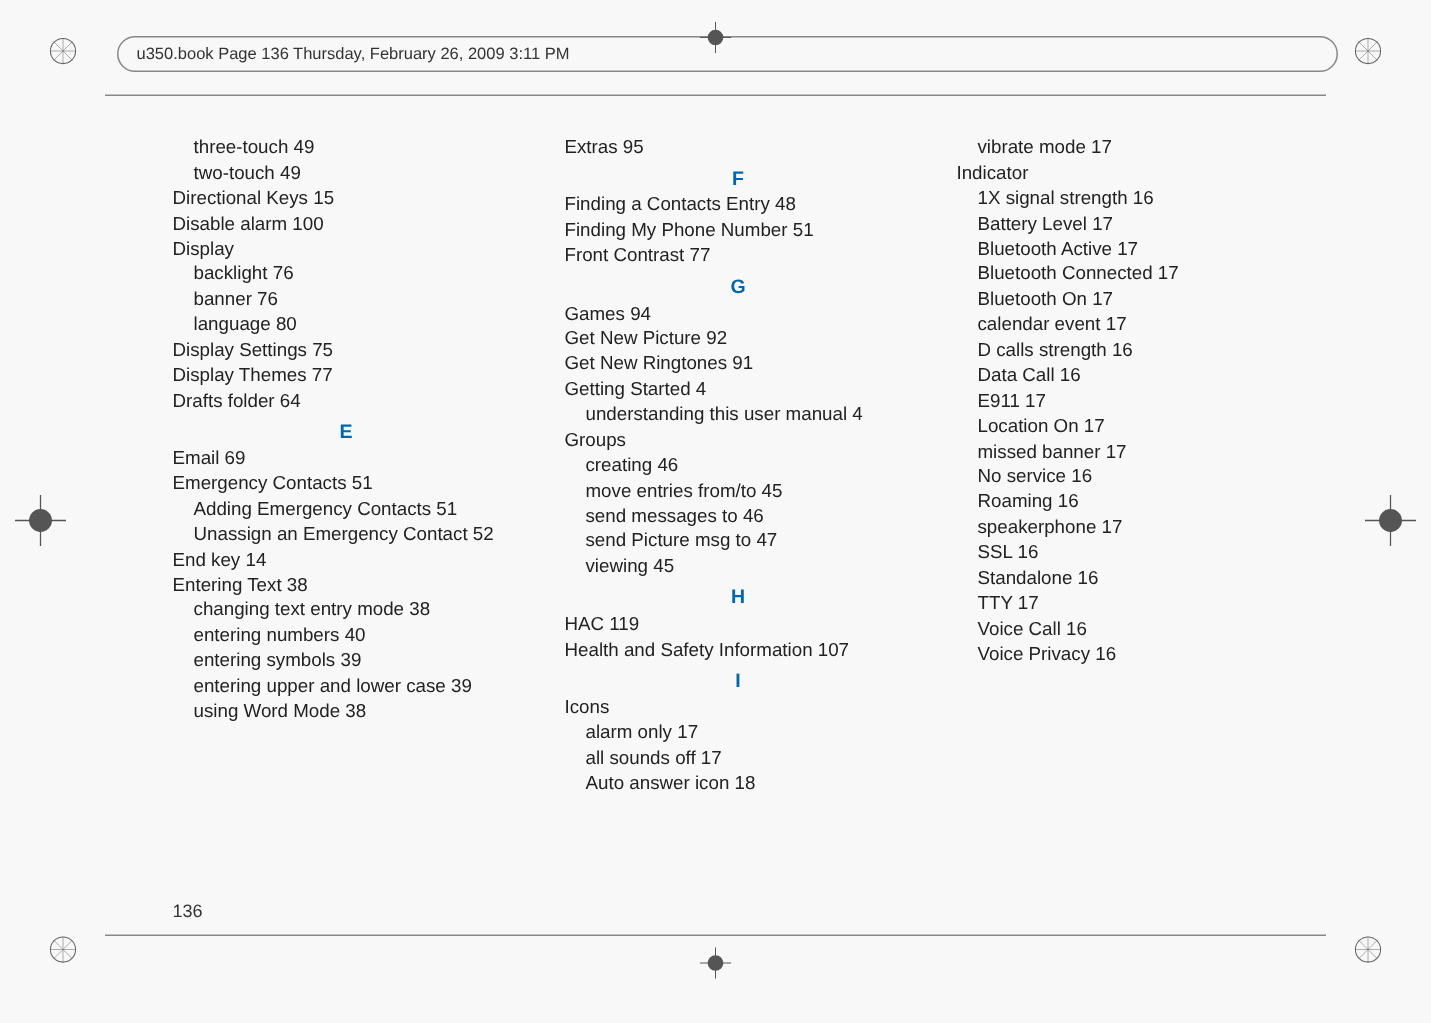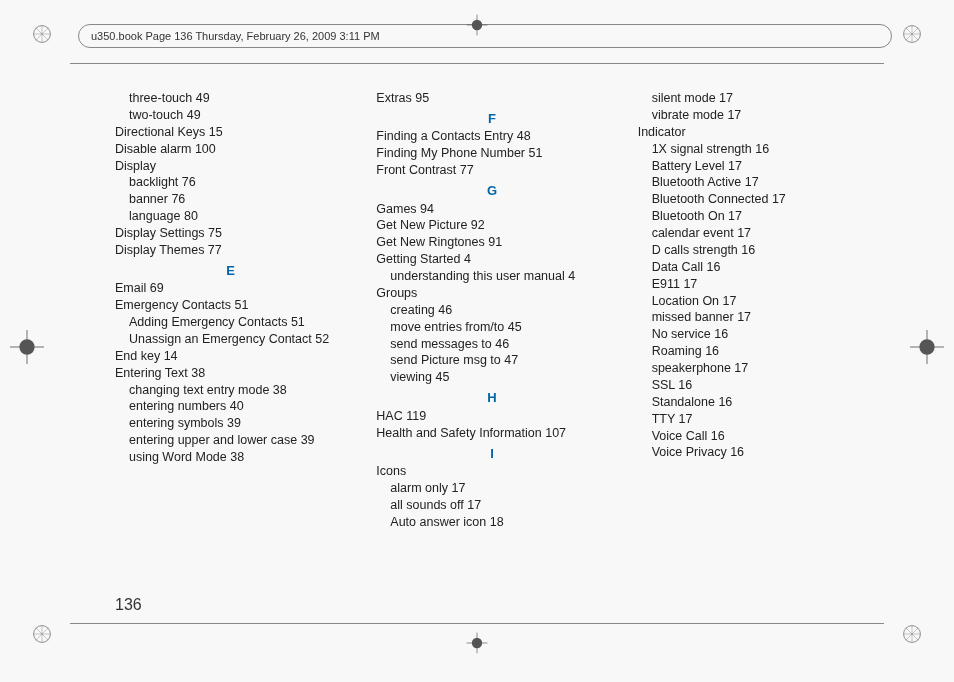--- a/index.html
+++ b/index.html
@@ -81,21 +81,21 @@
       font-weight: bold;
       color: #0066a8;
       font-size: 13px;
       margin: 3px 0 1px 0;
     }
     .page-ref { font-weight: normal; }
     .page-number {
       position: absolute;
       bottom: 68px;
       left: 115px;
-      font-size: 16px;
+      font-size: 12px;
       color: #333;
     }
   </style>
 </head>
 <body>
 
 <div class="header-bar">
   <span>u350.book  Page 136  Thursday, February 26, 2009  3:11 PM</span>
 </div>
 
@@ -180,20 +180,21 @@
       <div class="entry sub"><span>three-touch</span><span class="page-ref">  49</span></div>
       <div class="entry sub"><span>two-touch</span><span class="page-ref">  49</span></div>
       <div class="entry"><span class="bold">Directional Keys</span><span class="page-ref">  15</span></div>
       <div class="entry"><span class="bold">Disable alarm</span><span class="page-ref">  100</span></div>
       <div class="entry"><span class="bold">Display</span></div>
       <div class="entry sub"><span>backlight</span><span class="page-ref">  76</span></div>
       <div class="entry sub"><span>banner</span><span class="page-ref">  76</span></div>
       <div class="entry sub"><span>language</span><span class="page-ref">  80</span></div>
       <div class="entry"><span class="bold">Display Settings</span><span class="page-ref">  75</span></div>
       <div class="entry"><span class="bold">Display Themes</span><span class="page-ref">  77</span></div>
+      <div class="entry"><span class="bold">Drafts folder</span><span class="page-ref">  64</span></div>
       <div class="section-letter">E</div>
       <div class="entry"><span class="bold">Email</span><span class="page-ref">  69</span></div>
       <div class="entry"><span class="bold">Emergency Contacts</span><span class="page-ref">  51</span></div>
       <div class="entry sub"><span>Adding Emergency Contacts</span><span class="page-ref">  51</span></div>
       <div class="entry sub"><span>Unassign an Emergency Contact</span><span class="page-ref">  52</span></div>
       <div class="entry"><span class="bold">End key</span><span class="page-ref">  14</span></div>
       <div class="entry"><span class="bold">Entering Text</span><span class="page-ref">  38</span></div>
       <div class="entry sub"><span>changing text entry mode</span><span class="page-ref">  38</span></div>
       <div class="entry sub"><span>entering numbers</span><span class="page-ref">  40</span></div>
       <div class="entry sub"><span>entering symbols</span><span class="page-ref">  39</span></div>
@@ -221,21 +222,20 @@
       <div class="section-letter">H</div>
       <div class="entry"><span class="bold">HAC</span><span class="page-ref">  119</span></div>
       <div class="entry"><span class="bold">Health and Safety Information</span><span class="page-ref">  107</span></div>
       <div class="section-letter">I</div>
       <div class="entry"><span class="bold">Icons</span></div>
       <div class="entry sub"><span>alarm only</span><span class="page-ref">  17</span></div>
       <div class="entry sub"><span>all sounds off</span><span class="page-ref">  17</span></div>
       <div class="entry sub"><span>Auto answer icon</span><span class="page-ref">  18</span></div>
     </div>
   <div class="col" id="col2">
-      <div class="entry sub"><span>silent mode</span><span class="page-ref">  17</span></div>
       <div class="entry sub"><span>vibrate mode</span><span class="page-ref">  17</span></div>
       <div class="entry"><span class="bold">Indicator</span></div>
       <div class="entry sub"><span>1X signal strength</span><span class="page-ref">  16</span></div>
       <div class="entry sub"><span>Battery Level</span><span class="page-ref">  17</span></div>
       <div class="entry sub"><span>Bluetooth Active</span><span class="page-ref">  17</span></div>
       <div class="entry sub"><span>Bluetooth Connected</span><span class="page-ref">  17</span></div>
       <div class="entry sub"><span>Bluetooth On</span><span class="page-ref">  17</span></div>
       <div class="entry sub"><span>calendar event</span><span class="page-ref">  17</span></div>
       <div class="entry sub"><span>D calls strength</span><span class="page-ref">  16</span></div>
       <div class="entry sub"><span>Data Call</span><span class="page-ref">  16</span></div>

